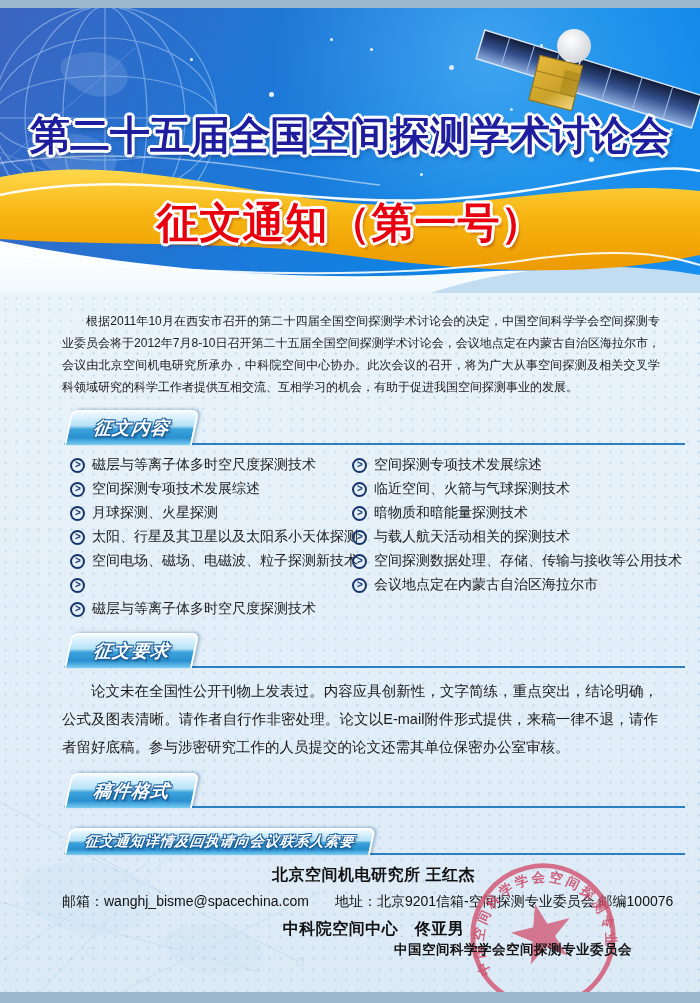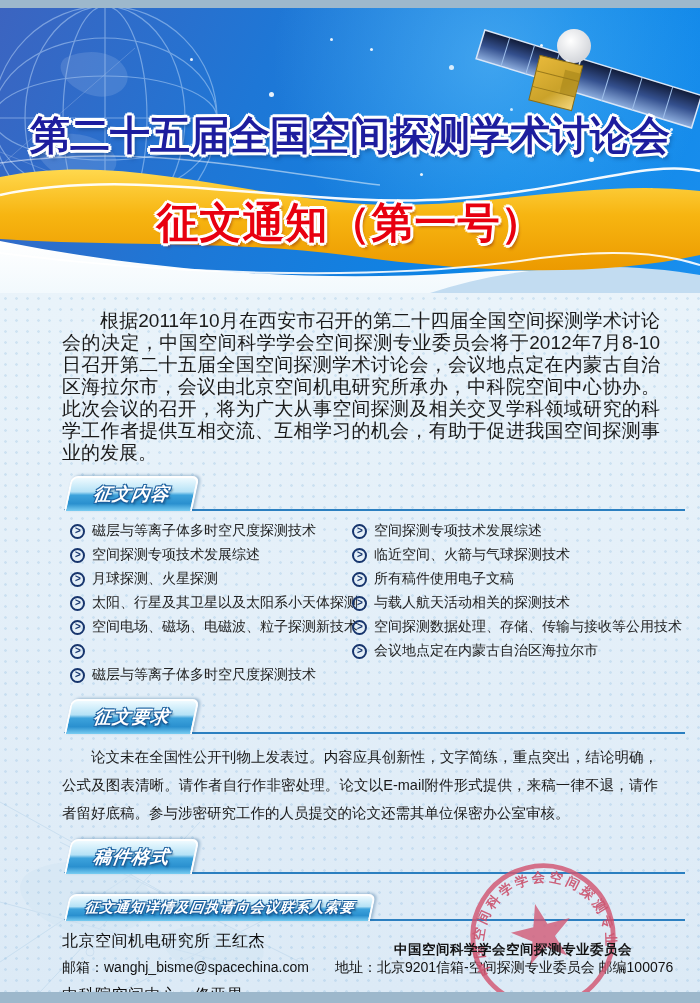--- a/index.html
+++ b/index.html
@@ -54,21 +54,21 @@
       0 -3px 0 #fff, 0 3px 0 #fff, -3px 0 0 #fff, 3px 0 0 #fff,
       3px 4px 3px rgba(120,20,20,.45);
     z-index:6; white-space:nowrap;
   }
   .wave-svg { position:absolute; left:0; bottom:0; z-index:4; display:block; }
 
   
   .content { position:absolute; left:0; top:285px; width:700px; z-index:2; }
 
   .intro {
-    margin:17px 40px 0 62px; font-size:19px; line-height:22px; color:#1a1a1a;
+    margin:17px 40px 0 62px; font-size:12px; line-height:22px; color:#1a1a1a;
     text-indent:2em; text-align:justify;
   }
 
   .section-head { position:relative; margin:15px 15px 0 62px; height:32px; }
   .section-head::after {
     content:""; position:absolute; left:2px; right:0; bottom:0; height:2px;
     background:#2b7fc0;
   }
   .tab {
     position:absolute; left:2px; bottom:0; z-index:1;
@@ -101,21 +101,21 @@
     padding-left:1px;
   }
 
   .para {
     margin:9px 42px 0 62px; font-size:14.5px; line-height:28px; color:#1a1a1a;
     text-indent:2em; text-align:justify;
   }
   .fmt-lines { margin:9px 42px 0 95px; font-size:14.5px; line-height:24px; color:#1a1a1a; }
 
   .contacts { margin:10px 15px 0 62px; color:#111; }
-  .contact-org { font-size:16px; font-weight:normal; margin-top:8px; letter-spacing:.5px; }
+  .contact-org { font-size:16px; font-weight:bold; margin-top:8px; letter-spacing:.5px;text-align:center; }
   .contact-line { font-size:14px; margin-top:7px; }
   .contact-line span { margin-right:26px; }
   .contact-line span:last-child { margin-right:0; }
 
   .footer-org {
     position:absolute; left:0; top:648px; width:632px; text-align:right;
     font-size:13.5px; font-weight:bold; color:#141414; letter-spacing:.5px; z-index:3;
   }
   .seal { position:absolute; left:458px; top:558px; z-index:2; opacity:.92; }
 
@@ -280,21 +280,21 @@
         <li>
             <span class="bullet">&gt;</span>
             <span>空间探测专项技术发展综述</span>
           </li>
         <li>
             <span class="bullet">&gt;</span>
             <span>临近空间、火箭与气球探测技术</span>
           </li>
         <li>
             <span class="bullet">&gt;</span>
-            <span>所有稿件使用电子文稿</span>
+            <span>暗物质和暗能量探测技术</span>
           </li>
         <li>
             <span class="bullet">&gt;</span>
             <span>与载人航天活动相关的探测技术</span>
           </li>
         <li>
             <span class="bullet">&gt;</span>
             <span>空间探测数据处理、存储、传输与接收等公用技术</span>
           </li>
         <li>

